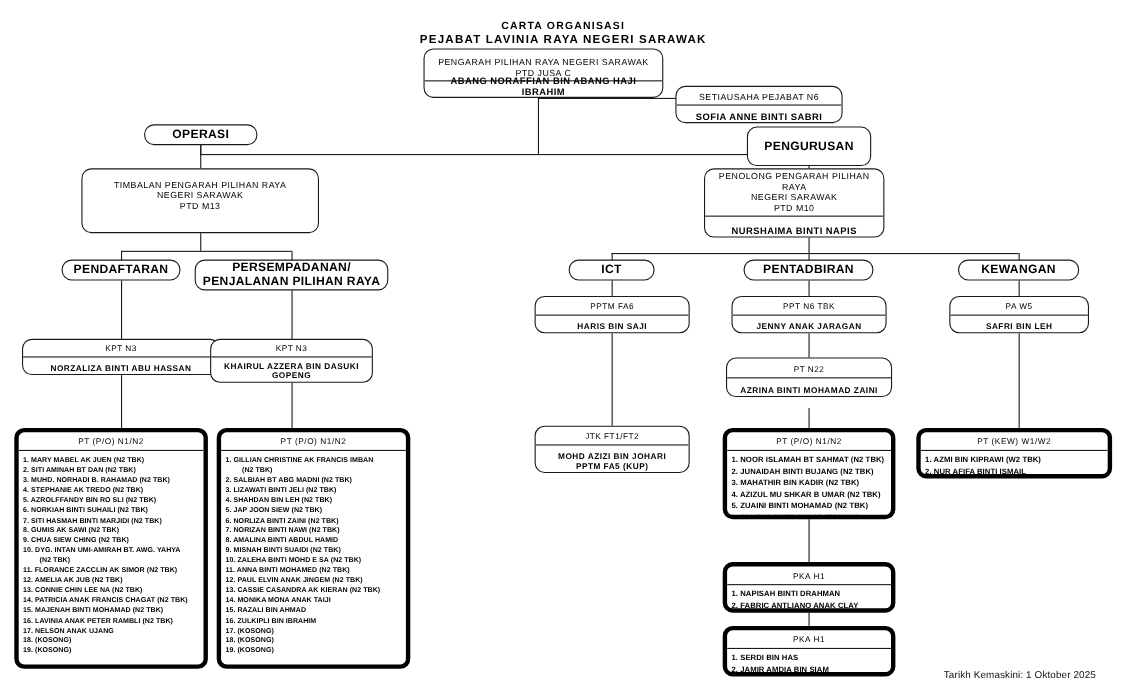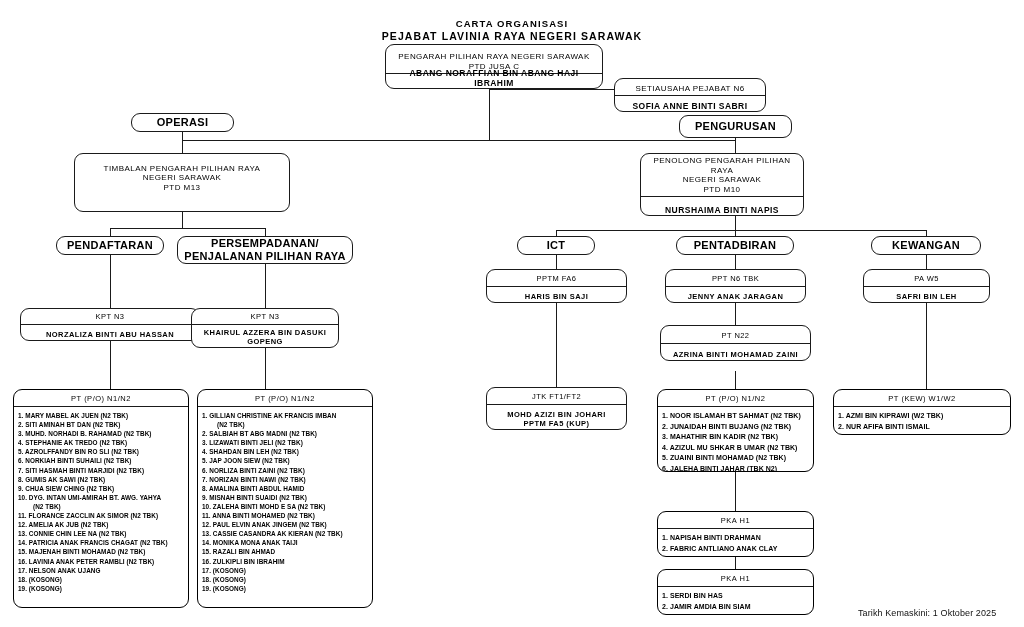--- a/index.html
+++ b/index.html
@@ -49,21 +49,21 @@
   .head .sec.top .t{font-size:8px;letter-spacing:.45px;}
   .head .sec.bot .t{font-size:8.5px;letter-spacing:.45px;}
 
   .small .sec.top .t{font-size:7.5px;letter-spacing:.45px;}
   .small .sec.bot .t{font-size:7.5px;letter-spacing:.45px;}
 
   
   .listbox{
     position:absolute;
     box-sizing:border-box;
-    border:1px solid #000000;
+    border:4px solid #000000;
     border-radius:9px;
     background:#fff;
     overflow:hidden;
   }
   .listbox .lhead{
     text-align:center;
     font-size:7.5px;
     letter-spacing:.5px;
     padding:4px 2px 3px;
     border-bottom:1px solid #1a1a1a;
@@ -183,21 +183,21 @@
     </div>
     <div class="sec bot" style="height:18px;">
       <span class="t">SOFIA  ANNE  BINTI  SABRI</span>
     </div>
   </div>
 
   <div class="node unit" style="left:131px;top:113px;width:103px;height:19px;">
     <span class="t">OPERASI</span>
   </div>
 
-  <div class="node unit" style="left:679px;top:115px;width:113px;height:23px;">
+  <div class="node unit" style="left:679px;top:115px;width:113px;height:36px;">
     <span class="t">PENGURUSAN</span>
   </div>
 
   <div class="node head" style="left:74px;top:153px;width:216px;height:59px;">
     <div class="sec top" style="height:40px;">
       <span class="t">TIMBALAN  PENGARAH  PILIHAN  RAYA
 NEGERI  SARAWAK
 PTD  M13</span>
     </div>
     <div class="sec bot" style="height:19px;margin-top:17px;">

